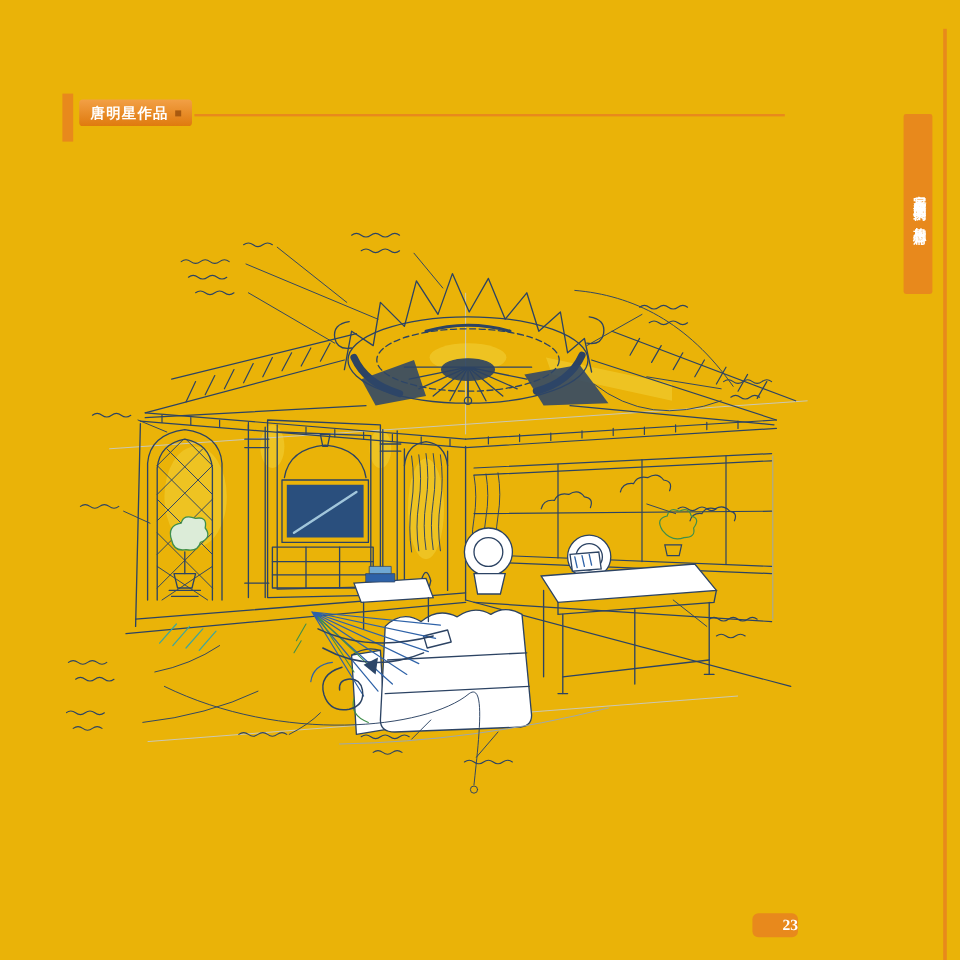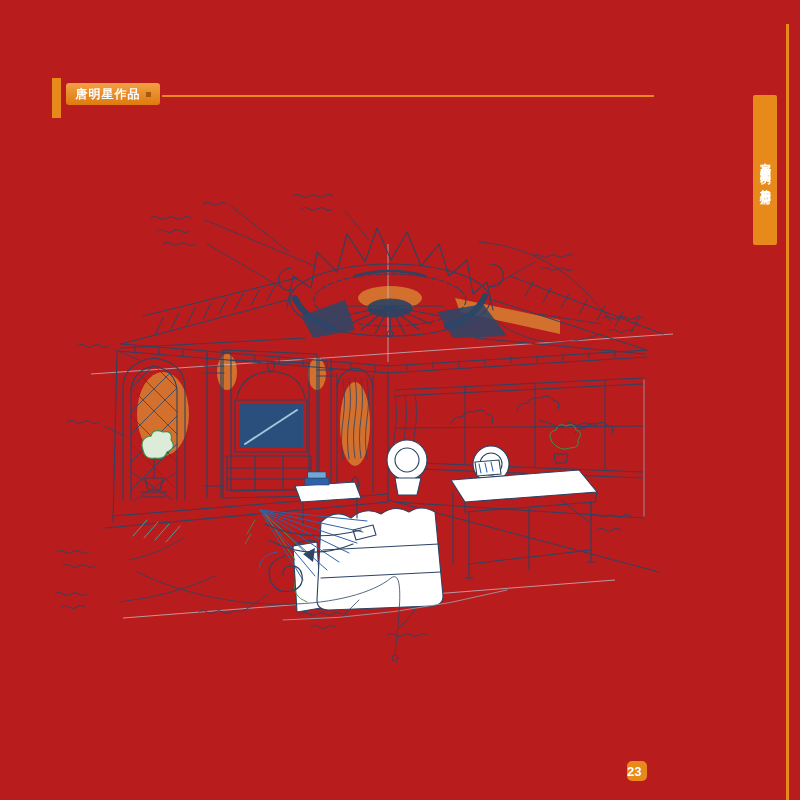--- a/index.html
+++ b/index.html
@@ -1,33 +1,33 @@
 <!DOCTYPE html>
 <html><head>
 <meta charset="utf-8">
 <style>
   html,body{margin:0;padding:0;background:#ffffff;}
-  .page{position:relative;width:800px;height:800px;background:#b91c1c;overflow:hidden;
-        font-family:Liberation Sans, sans-serif;}
+  .page{position:relative;width:800px;height:800px;background:#eab308;overflow:hidden;
+        font-family:Liberation Serif, serif;}
   
   .header-bracket{position:absolute;left:52px;top:78px;width:9px;height:40px;background:#e8891c;}
   .header-pill{position:absolute;left:66px;top:83px;width:94px;height:22px;border-radius:3px;
       background:linear-gradient(#f2a045,#df7a0e);color:#fff;font-size:12px;font-weight:bold;
       letter-spacing:1px;display:flex;align-items:center;justify-content:center;gap:5px;}
   .header-bullet{width:5px;height:5px;background:#a85a10;display:inline-block;}
   .header-rule{position:absolute;left:162px;top:95px;width:492px;height:2px;background:#e8891c;}
   
   .side-tab{position:absolute;left:753px;top:95px;width:24px;height:150px;background:#e8891c;
       border-radius:2px;color:#fff;display:flex;align-items:center;justify-content:center;
       writing-mode:vertical-rl;text-orientation:upright;font-size:11px;letter-spacing:2px;font-weight:bold;}
   .right-edge-line{position:absolute;left:786px;top:24px;width:3px;height:776px;background:#e8891c;}
   
-  .page-number{position:absolute;left:627px;top:761px;width:20px;height:20px;border-radius:5px;
+  .page-number{position:absolute;left:627px;top:761px;width:38px;height:20px;border-radius:5px;
       background:#e8891c;color:#fff;font-size:13px;font-weight:bold;display:flex;
-      align-items:center;justify-content:flex-start;}
+      align-items:center;justify-content:flex-end;}
   
   .sketch-wrap{position:absolute;left:55px;top:148px;width:645px;height:545px;}
 </style>
 </head>
 <body>
 
 <div class="page">
 
   <div class="header-bracket"></div>
   <div class="header-pill">

